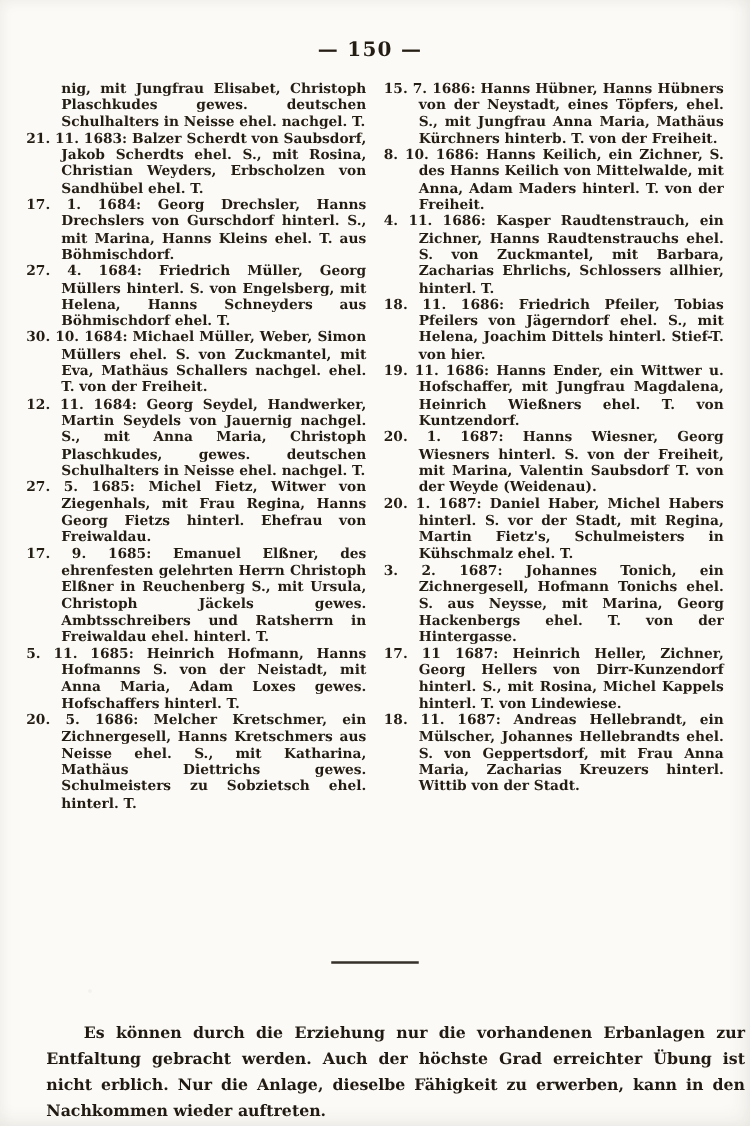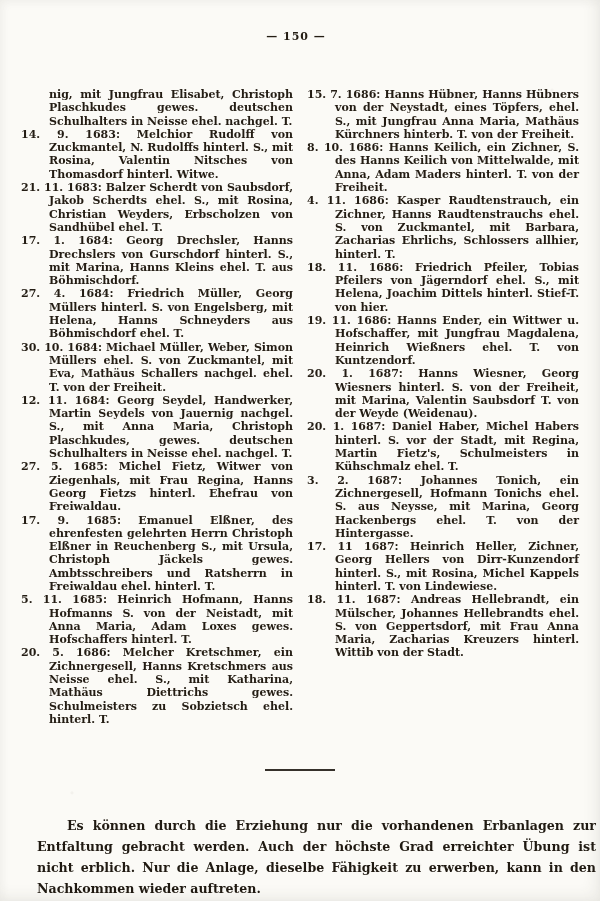--- a/index.html
+++ b/index.html
@@ -21,27 +21,27 @@
     overflow: hidden;
     font-family: "DejaVu Serif", "Liberation Serif", serif;
     color: #241d14;
   }
   .page-header {
     position: absolute;
     top: 30px;
     left: 0;
     width: 592px;
     text-align: center;
-    font-size: 11px;
+    font-size: 16px;
     font-weight: bold;
     letter-spacing: 1px;
   }
   .columns {
     position: absolute;
-    top: 88px;
+    top: 64px;
     left: 21px;
     width: 558px;
     display: flex;
     gap: 14px;
   }
   .col {
     width: 272px;
     font-size: 11px;
     line-height: 13.3px;
     font-weight: bold;
@@ -87,24 +87,20 @@
 <div class="scan-page">
 
   <div class="page-header">— 150 —</div>
 
   <div class="columns">
 
     <div class="col">
       <p class="entry cont">
         <span class="date"></span>
         <span>nig, mit Jungfrau Elisabet, Christoph Plaschkudes gewes. deutschen Schulhalters in Neisse ehel. nachgel. T.</span>
-      </p>
-      <p class="entry">
-        <span class="date">14. 9. 1683:</span>
-        <span>Melchior Rudolff von Zuckmantel, N. Rudolffs hinterl. S., mit Rosina, Valentin Nitsches von Thomasdorf hinterl. Witwe.</span>
       </p>
       <p class="entry">
         <span class="date">21. 11. 1683:</span>
         <span>Balzer Scherdt von Saubsdorf, Jakob Scherdts ehel. S., mit Rosina, Christian Weyders, Erbscholzen von Sandhübel ehel. T.</span>
       </p>
       <p class="entry">
         <span class="date">17. 1. 1684:</span>
         <span>Georg Drechsler, Hanns Drechslers von Gurschdorf hinterl. S., mit Marina, Hanns Kleins ehel. T. aus Böhmischdorf.</span>
       </p>
       <p class="entry">

